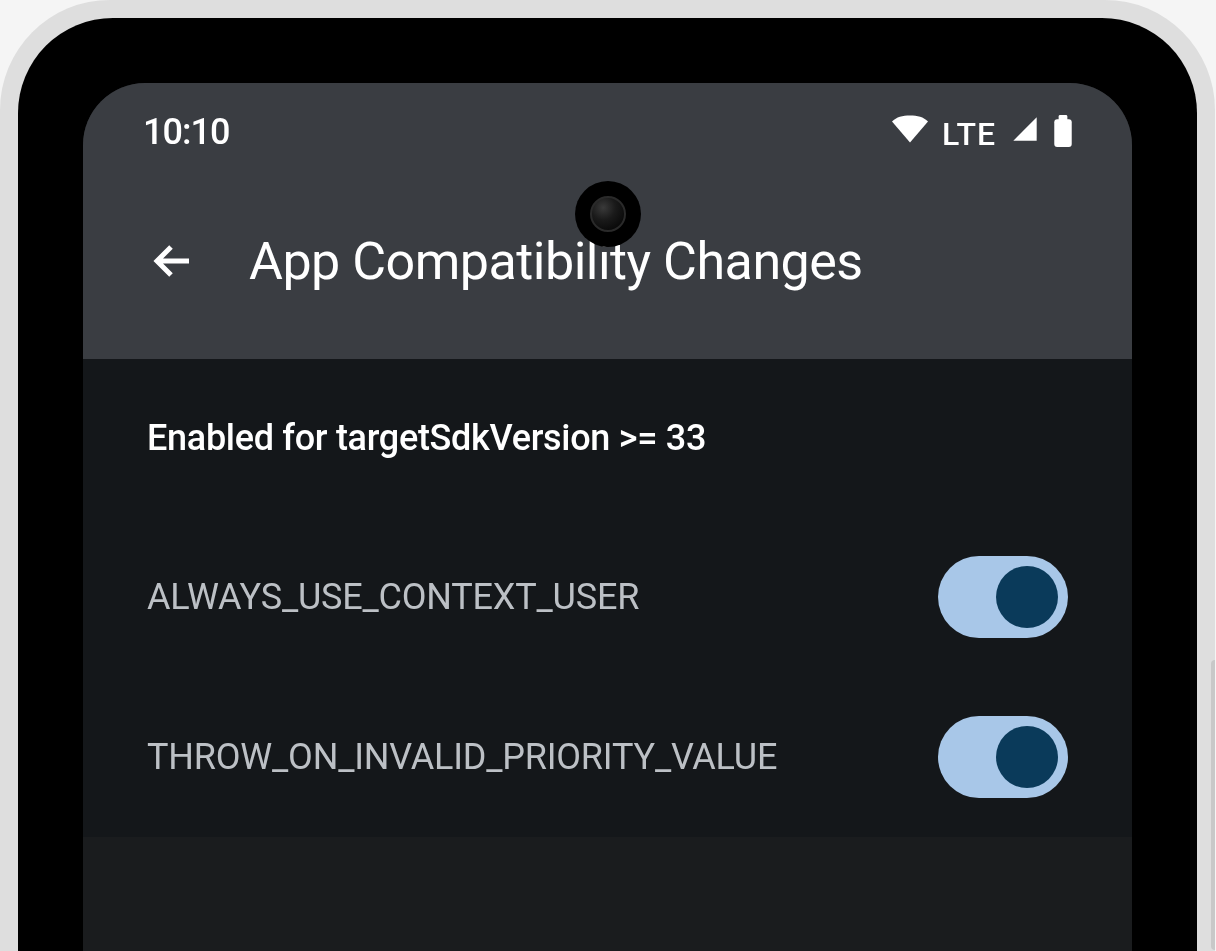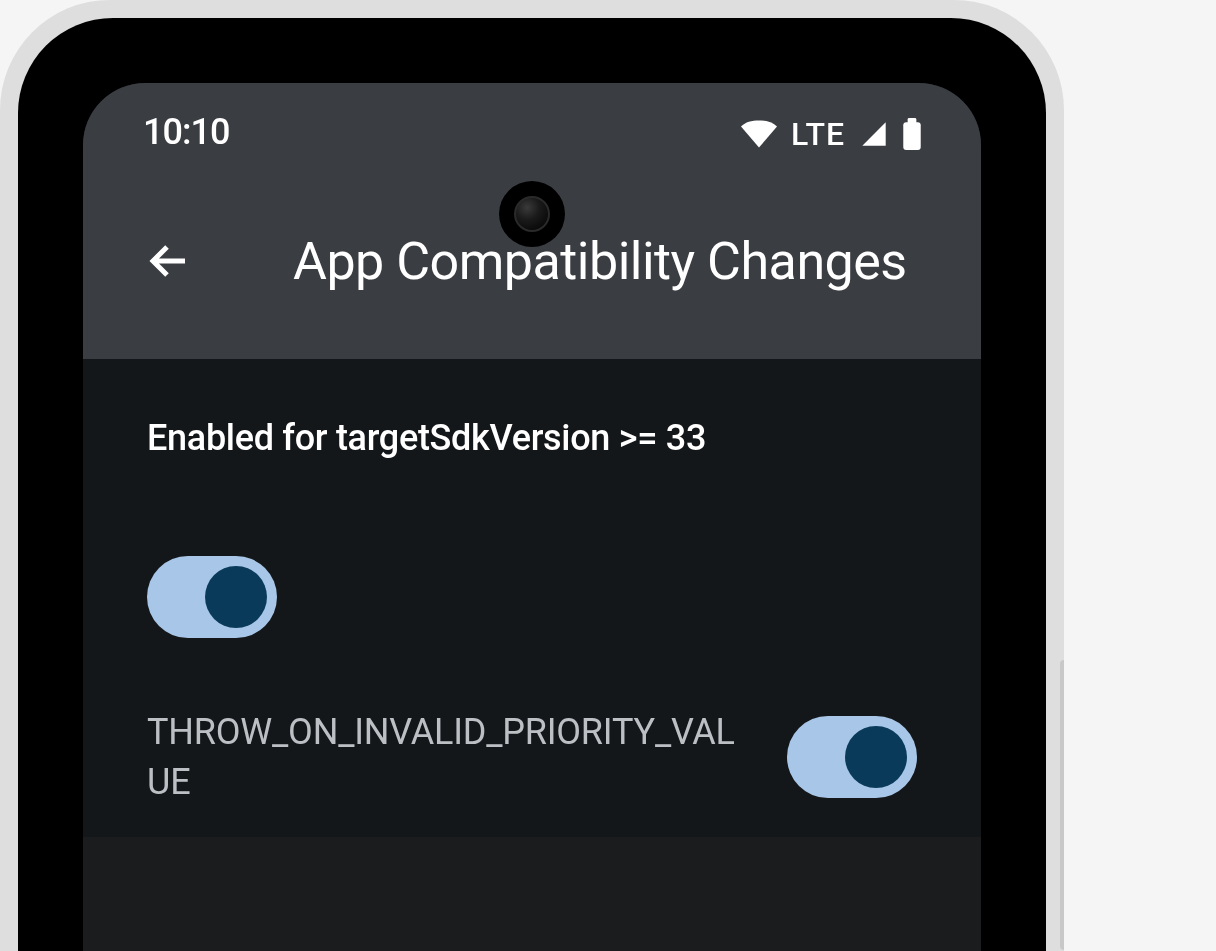--- a/index.html
+++ b/index.html
@@ -15,21 +15,21 @@
       height: 951px;
       position: relative;
       overflow: hidden;
     }
     
     
     .phone-outer {
       position: absolute;
       top: 0;
       left: 0;
-      width: 1064px;
+      width: 1215px;
       height: 951px;
       background: #dedede;
       border-radius: 110px 110px 0 0;
       overflow: hidden;
     }
     
     .phone-mid {
       position: absolute;
       top: 18px;
       left: 18px;
@@ -116,21 +116,21 @@
     }
     
     .status-left {
       font-size: 36px;
       font-weight: 500;
       letter-spacing: -1px;
     }
     
     .status-right {
       display: flex;
-      align-items: center;
+      align-items: flex-start;
       gap: 14px;
     }
     
     .wifi-icon {
       width: 36px;
       height: 28px;
     }
     
     .lte-text {
       font-size: 32px;
@@ -146,23 +146,21 @@
     .battery-icon {
       width: 18px;
       height: 32px;
     }
     
     
     .app-bar {
       height: 196px;
       display: flex;
       align-items: center;
-      padding: 0 48px;
-      gap: 48px;
-      margin-left: 10px;
+      padding: 0 62px;
     }
     
     .back-button {
       width: 56px;
       height: 56px;
       display: flex;
       align-items: center;
       justify-content: center;
       cursor: pointer;
     }
@@ -280,20 +278,21 @@
               </svg>
             </div>
             <div class="page-title">App Compatibility Changes</div>
           </div>
         </div>
 
         <div class="content">
           <div class="section-header">Enabled for targetSdkVersion &gt;= 33</div>
 
           <div class="setting-row">
+            <div class="setting-label">ALWAYS_USE_CONTEXT_USER</div>
             <div class="toggle">
               <div class="toggle-track"></div>
               <div class="toggle-thumb"></div>
             </div>
           </div>
 
 
           <div class="setting-row">
             <div class="setting-label">THROW_ON_INVALID_PRIORITY_VALUE</div>
             <div class="toggle">

